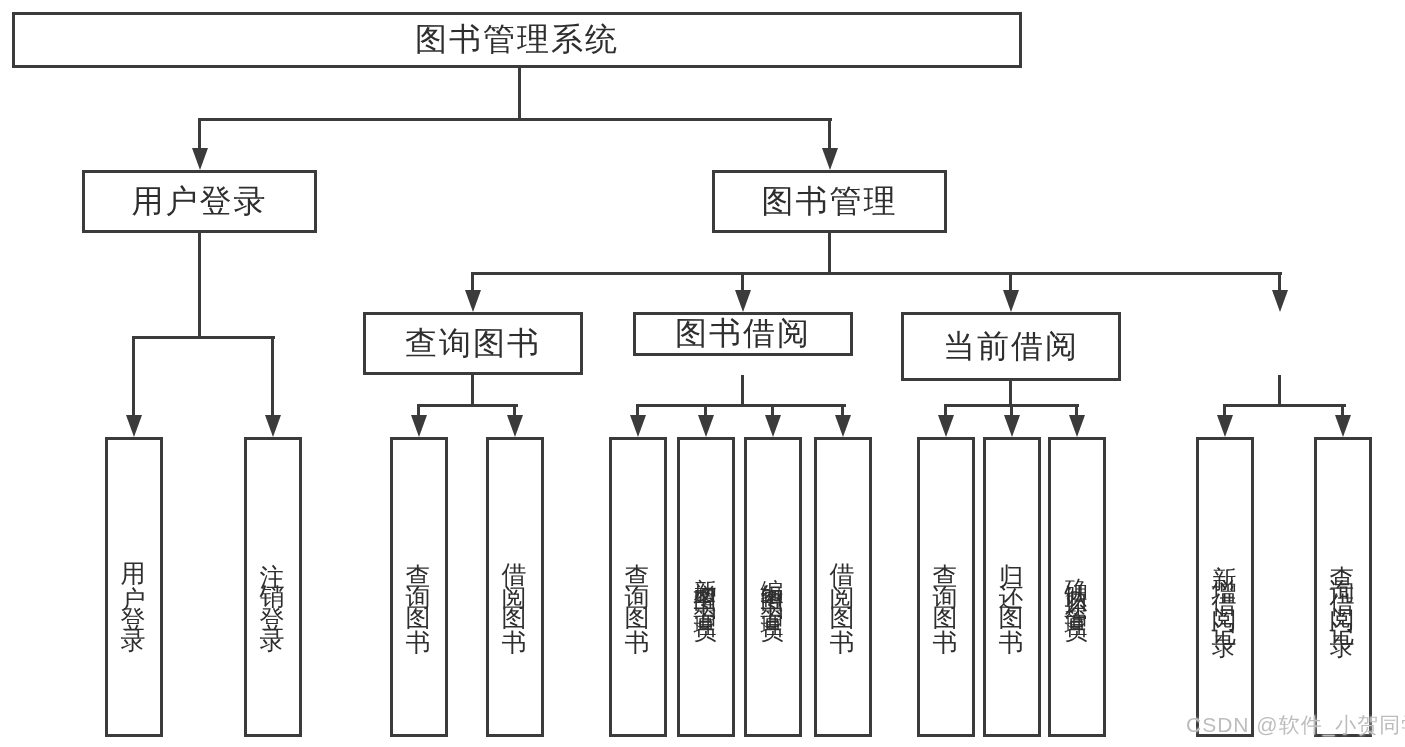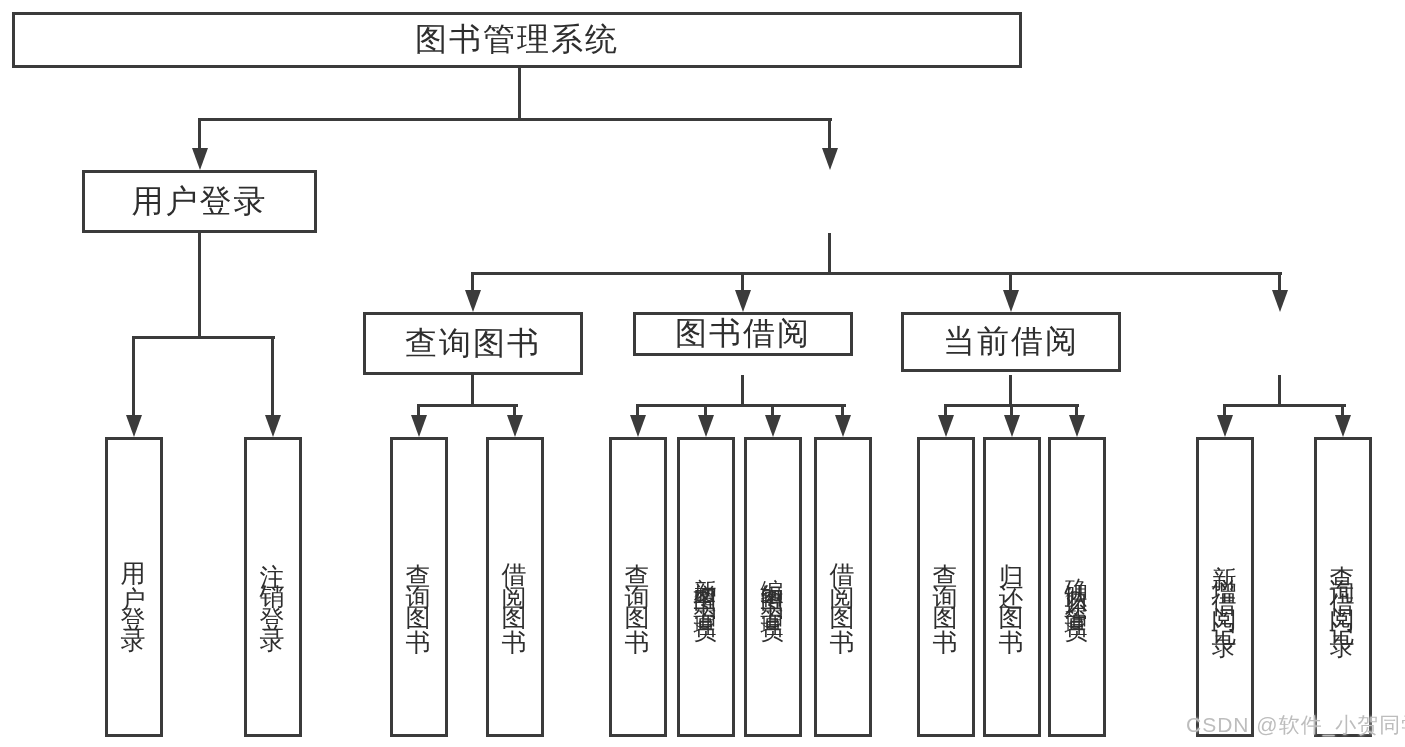--- a/index.html
+++ b/index.html
@@ -62,28 +62,31 @@
 
 <div class="canvas">
 
   <div class="box" style="left:12px;top:12px;width:1010px;height:56px;">
     <span>图书管理系统</span>
   </div>
 
   <div class="box" style="left:82px;top:170px;width:235px;height:63px;">
     <span>用户登录</span>
   </div>
+  <div class="box" style="left:712px;top:170px;width:235px;height:63px;">
+    <span>图书管理</span>
+  </div>
 
   <div class="box" style="left:363px;top:312px;width:220px;height:63px;">
     <span>查询图书</span>
   </div>
   <div class="box" style="left:633px;top:312px;width:220px;height:44px;">
     <span>图书借阅</span>
   </div>
-  <div class="box" style="left:901px;top:312px;width:220px;height:60px;">
+  <div class="box" style="left:901px;top:312px;width:220px;height:69px;">
     <span>当前借阅</span>
   </div>
 
   <div class="box vbox ls4" style="left:105px;top:437px;width:58px;height:300px;">
     <span>用户登录</span>
   </div>
   <div class="box vbox ls4" style="left:244px;top:437px;width:58px;height:300px;">
     <span>注销登录</span>
   </div>
 

